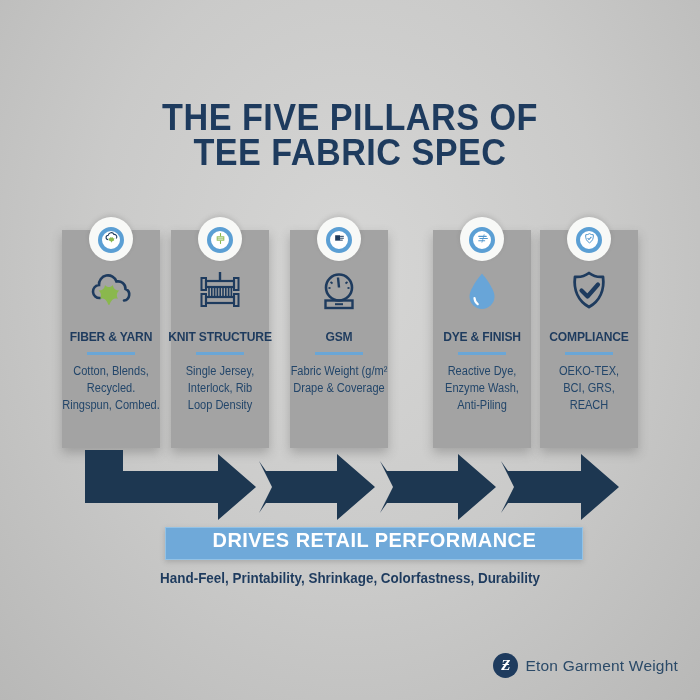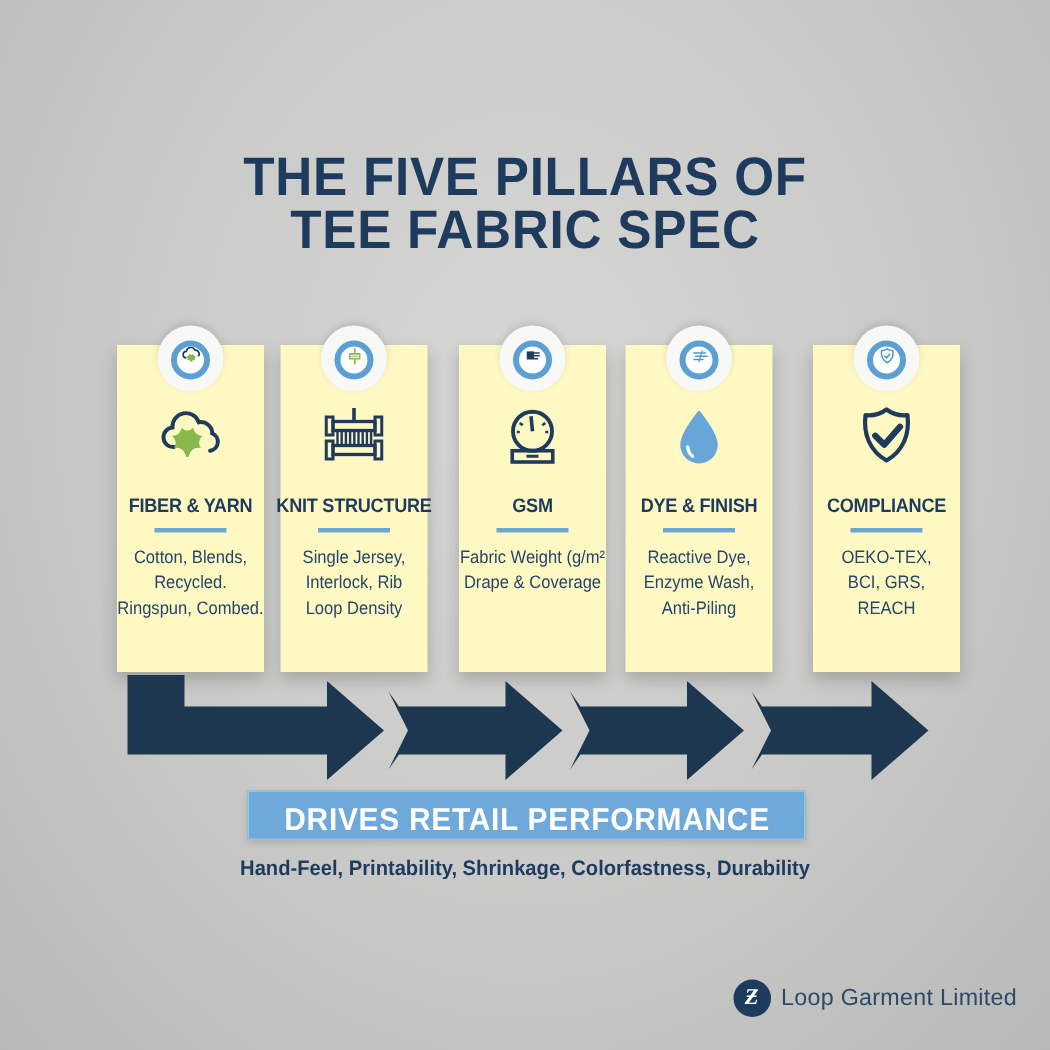--- a/index.html
+++ b/index.html
@@ -10,21 +10,21 @@
   }
   
   .main-title{
     position:absolute;top:100px;left:0;width:700px;text-align:center;
     font-size:36px;font-weight:700;line-height:35px;color:#1e3b5e;
     letter-spacing:.5px;transform:scaleX(.95);
   }
   
   .card{
     position:absolute;top:230px;width:98px;height:218px;
-    background:#fef9c3;box-shadow:0 5px 10px rgba(70,70,70,.30);margin-left:16px;
+    background:#a3a3a3;box-shadow:0 5px 10px rgba(70,70,70,.30);
   }
   .card .bump{
     position:absolute;top:-13px;left:27px;width:44px;height:44px;border-radius:50%;
     background:#f8f9f7;box-shadow:0 -2px 4px rgba(90,90,90,.18);
   }
   .card .badge{
     position:absolute;top:-3px;left:36px;width:26px;height:26px;box-sizing:border-box;
     border-radius:50%;border:4px solid #5b9fd4;background:#ffffff;
     display:flex;align-items:center;justify-content:center;
   }
@@ -43,23 +43,23 @@
   .card .desc{
     position:absolute;top:133px;left:-11px;width:120px;text-align:center;
     font-size:12px;font-weight:500;color:#23466a;line-height:17px;
     transform:scaleX(.92);
   }
   .card .desc span{display:block;white-space:nowrap;}
   
   .arrows{position:absolute;top:440px;left:0;}
   
   .banner{
-    position:absolute;top:527px;left:165px;width:372px;height:33px;
+    position:absolute;top:527px;left:165px;width:418px;height:33px;
     background:#6fa9d9;border:1px solid #93c2e5;box-sizing:border-box;
-    display:flex;align-items:flex-end;justify-content:center;
+    display:flex;align-items:flex-start;justify-content:center;
     box-shadow:0 2px 5px rgba(80,80,80,.25);
   }
   .banner-label{
     color:#ffffff;font-size:21px;font-weight:700;letter-spacing:.5px;
     white-space:nowrap;transform:scaleX(.95);
   }
   .subtitle{
     position:absolute;top:570px;left:0;width:700px;text-align:center;
     font-size:14px;font-weight:700;color:#1e3b5e;transform:scaleX(.96);
     white-space:nowrap;
@@ -179,21 +179,21 @@
   </div>
   <div class="card-title">GSM</div>
   <div class="rule"></div>
   <div class="desc">
     <span>Fabric Weight (g/m²</span>
     <span>Drape &amp; Coverage</span>
     <span></span>
   </div>
 </div>
 
-<div class="card" style="left:401px">
+<div class="card" style="left:433px">
   <div class="bump"></div>
   <div class="badge">
     <span>
       <svg width="13" height="13" viewBox="0 0 24 24" stroke="#4f95cc" stroke-width="2" stroke-linecap="round">
         <line x1="5" y1="8" x2="19" y2="8"></line>
         <line x1="7" y1="12" x2="21" y2="12"></line>
         <line x1="5" y1="16" x2="16" y2="16"></line>
         <line x1="15" y1="5" x2="11" y2="19" stroke-width="1.4"></line>
       </svg>
     </span>
@@ -206,21 +206,21 @@
   </div>
   <div class="card-title">DYE &amp; FINISH</div>
   <div class="rule"></div>
   <div class="desc">
     <span>Reactive Dye,</span>
     <span>Enzyme Wash,</span>
     <span>Anti-Piling</span>
   </div>
 </div>
 
-<div class="card" style="left:526px">
+<div class="card" style="left:540px">
   <div class="bump"></div>
   <div class="badge">
     <span>
       <svg width="13" height="13" viewBox="0 0 24 24" fill="none">
         <path d="M12 3 C14 4.5 16.5 5.2 19 5 C19.8 11.5 17.5 17 12 20 C6.5 17 4.2 11.5 5 5 C7.5 5.2 10 4.5 12 3 Z" stroke="#4f95cc" stroke-width="1.8"></path>
         <path d="M8.5 11.5 l2.5 2.5 l4.5 -5" stroke="#4f95cc" stroke-width="2"></path>
       </svg>
     </span>
   </div>
   <div class="main-icon">
@@ -248,14 +248,14 @@
 </svg>
 
 <div class="banner">
   <span class="banner-label">DRIVES RETAIL PERFORMANCE</span>
 </div>
 
 <div class="subtitle">Hand-Feel, Printability, Shrinkage, Colorfastness, Durability</div>
 
 <div class="footer">
   <div class="logo-circle">Ƶ</div>
-  <span class="company-name">Loop Garment Limited</span>
+  <span class="company-name">Eton Garment Weight</span>
 </div>
 
 </body></html>

